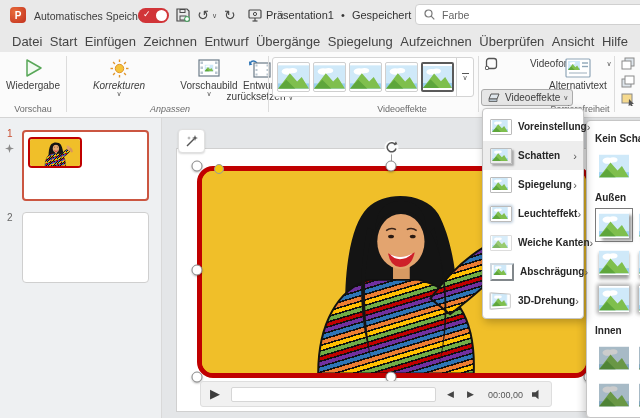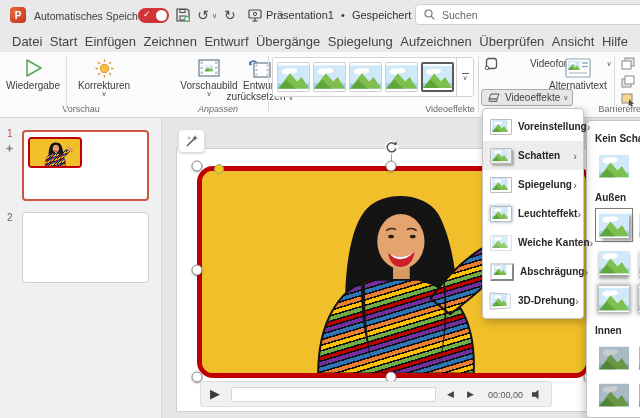--- a/index.html
+++ b/index.html
@@ -25,21 +25,21 @@
   .searchbox svg{margin-right:7px;}
 
   
   .menubar{position:absolute;left:0;top:30px;width:640px;height:22px;display:flex;align-items:center;
     justify-content:space-between;padding:0 12px;box-sizing:border-box;background:#e9e9e9;}
   .menutab{font-size:13px;color:#444;white-space:nowrap;cursor:default;}
 
   
   .ribbon{position:absolute;left:0;top:52px;width:640px;height:66px;background:#fbfbfb;border-bottom:1px solid #d4d4d4;box-sizing:border-box;}
   .rdiv{position:absolute;top:4px;width:1px;height:56px;background:#dcdcdc;}
-  .grouplabel{position:absolute;top:52px;font-size:9px;color:#6a6a6a;text-align:center;white-space:nowrap;padding-left:48px;}
+  .grouplabel{position:absolute;top:52px;font-size:9px;color:#6a6a6a;text-align:center;white-space:nowrap;}
   .rbtn{position:absolute;display:flex;flex-direction:column;align-items:center;font-size:10px;color:#3d3d3d;text-align:center;}
   .rbtn .ic{height:24px;display:flex;align-items:center;justify-content:center;}
   .rbtn .chev{font-size:7px;color:#555;line-height:6px;}
   .gallery{position:absolute;left:272px;top:5px;width:202px;height:40px;background:#fff;border:1px solid #d4d4d4;border-radius:3px;display:flex;align-items:center;padding-left:4px;box-sizing:border-box;}
   .gal-thumb{width:33px;height:30px;margin-right:3px;border:1px solid #cfcfcf;border-radius:2px;overflow:hidden;box-sizing:border-box;background:#fff;}
   .gal-thumb.sel{border:2px solid #5a5a5a;}
   .gal-exp{position:absolute;right:0;top:0;width:16px;height:38px;border-left:1px solid #d4d4d4;display:flex;flex-direction:column;align-items:center;justify-content:center;color:#555;}
   .gal-exp .bar{width:7px;height:1px;background:#555;margin-bottom:1px;}
   .gal-exp .ch{font-size:7px;line-height:6px;}
   .stackbtn{position:absolute;display:flex;align-items:center;font-size:10px;color:#3d3d3d;white-space:nowrap;height:15px;}
@@ -190,21 +190,21 @@
       <span>Präsentation1</span>
       <span>•</span>
       <span>Gespeichert</span>
       <span class="tb-chev" style="position:static;font-size:7px;">∨</span>
     </div>
     <div class="searchbox">
       <svg width="11" height="11" viewBox="0 0 11 11">
           <circle cx="4.5" cy="4.5" r="3.5" fill="none" stroke="#777" stroke-width="1.2"></circle>
           <line x1="7.2" y1="7.2" x2="10.3" y2="10.3" stroke="#777" stroke-width="1.2"></line>
         </svg>
-      <span>Suchen</span>
+      <span>Farbe</span>
     </div>
   </div>
 
   <div class="menubar">
     <span class="menutab">Datei</span>
     <span class="menutab">Start</span>
     <span class="menutab">Einfügen</span>
     <span class="menutab">Zeichnen</span>
     <span class="menutab">Entwurf</span>
     <span class="menutab">Übergänge</span>
@@ -220,21 +220,21 @@
       <span class="ic">
         <svg width="20" height="20" viewBox="0 0 20 20">
             <polygon points="4,2 18,10 4,18" fill="#f2faf2" stroke="#58a758" stroke-width="1.5" stroke-linejoin="round"></polygon>
           </svg>
       </span>
       <span>Wiedergabe</span>
     </div>
     <div class="grouplabel" style="left:0;width:66px;">Vorschau</div>
     <div class="rdiv" style="left:66px;"></div>
 
-    <div class="rbtn" style="left:72px;top:4px;width:64px;">
+    <div class="rbtn" style="left:87px;top:4px;width:64px;font-style:italic;">
       <span class="ic">
         <svg width="19" height="19" viewBox="0 0 19 19">
             <circle cx="9.5" cy="9.5" r="4.2" fill="#f5c33b" stroke="#e0952f" stroke-width="1"></circle>
             <g stroke="#e0952f" stroke-width="1.4">
               <line x1="9.5" y1="0.5" x2="9.5" y2="3"></line>
               <line x1="9.5" y1="16" x2="9.5" y2="18.5"></line>
               <line x1="0.5" y1="9.5" x2="3" y2="9.5"></line>
               <line x1="16" y1="9.5" x2="18.5" y2="9.5"></line>
               <line x1="3.1" y1="3.1" x2="4.9" y2="4.9"></line>
               <line x1="14.1" y1="14.1" x2="15.9" y2="15.9"></line>

